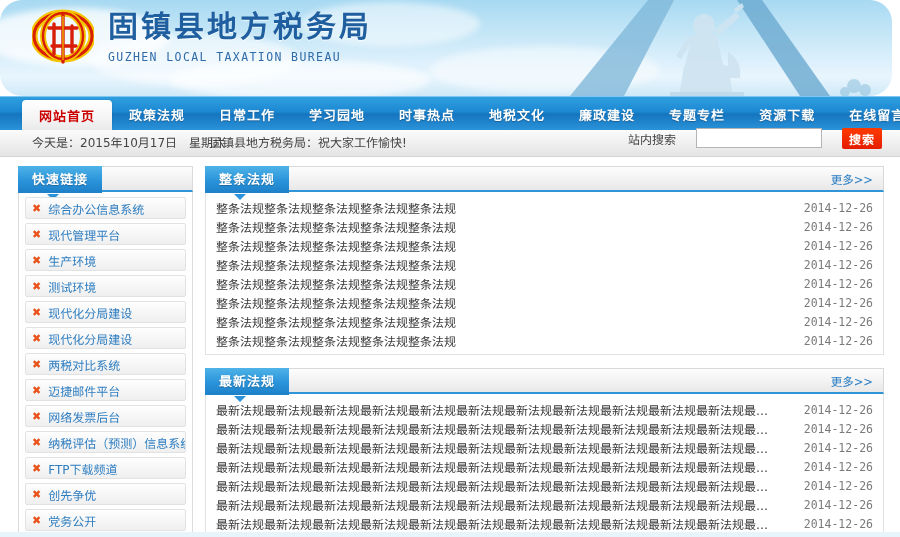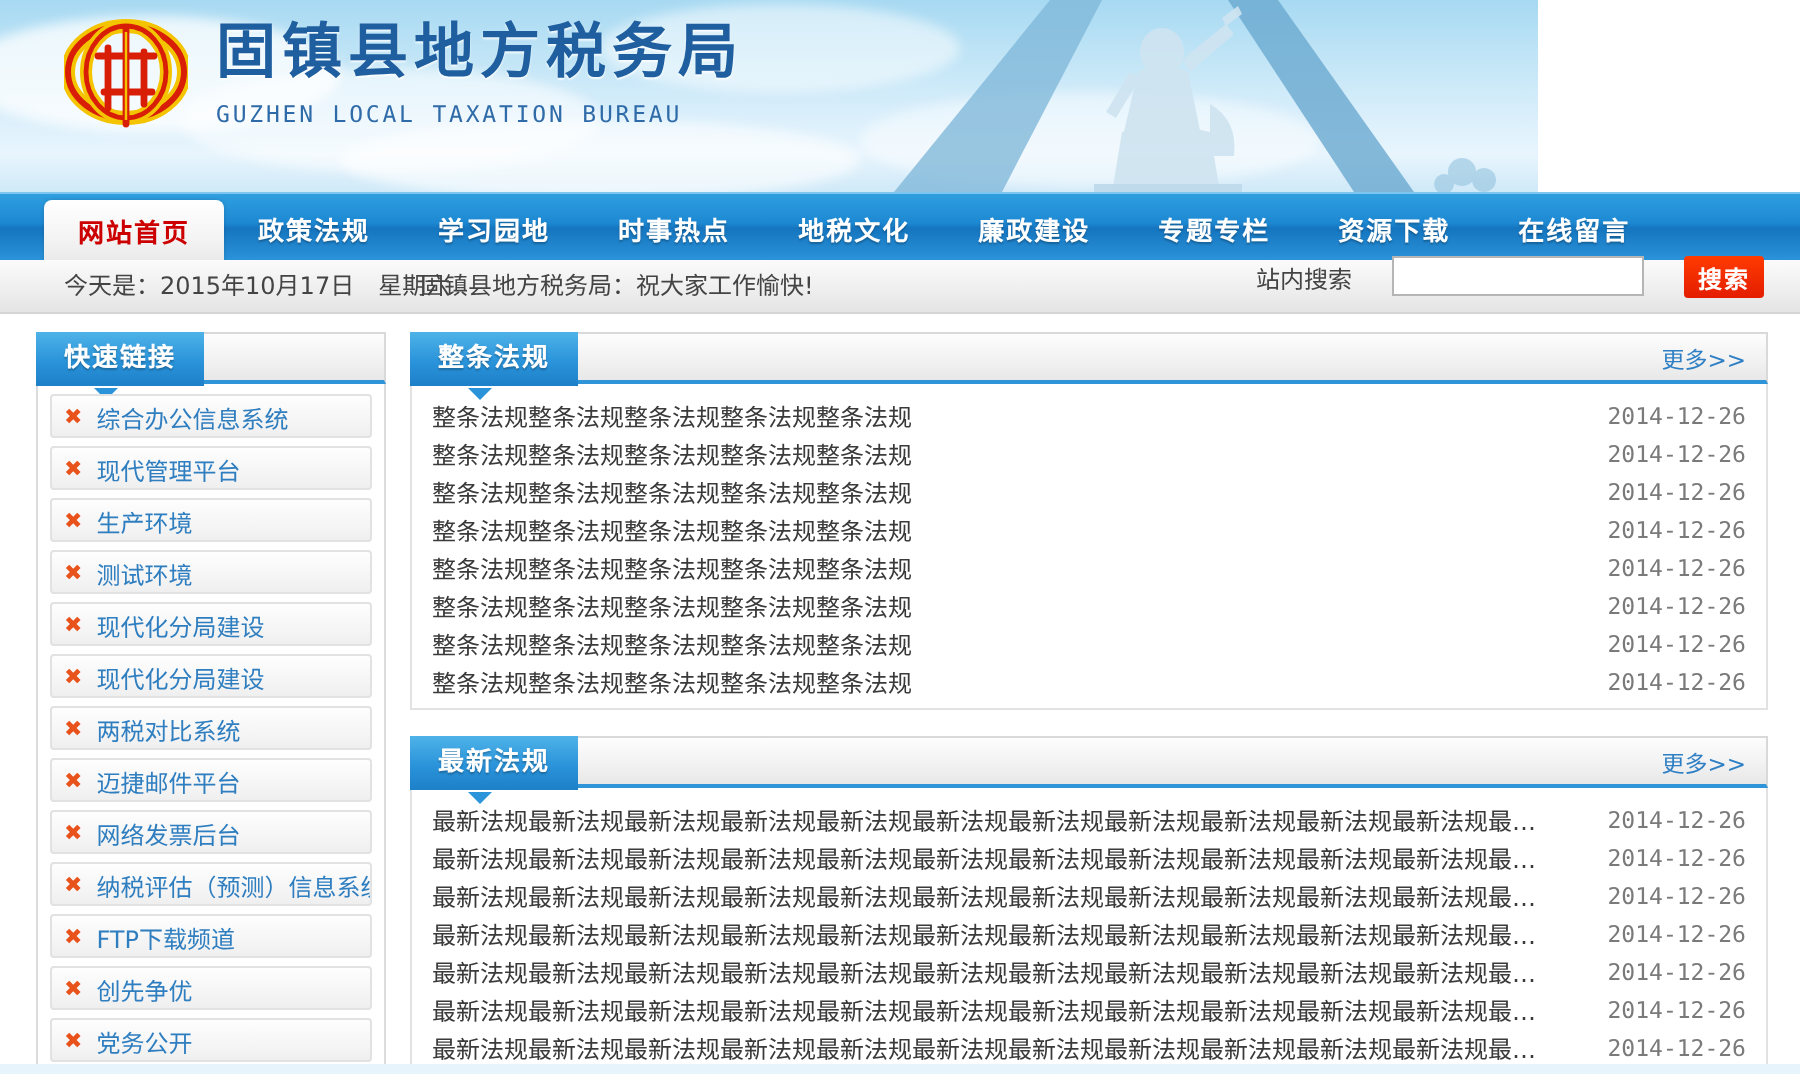--- a/index.html
+++ b/index.html
@@ -13,24 +13,25 @@
     height: 537px;
     overflow: hidden;
     font-family: "DejaVu Sans", "Liberation Sans", sans-serif;
     font-size: 12px;
     color: #333;
   }
 
   
   .banner {
     position: relative;
-    width: 769px;
+    width: 892px;
     height: 96px;
     overflow: hidden;
     background: linear-gradient(to bottom, #a7d9f2 0%, #bfe4f6 28%, #d8eefb 58%, #e8f5fd 80%, #cfe9f8 100%);
+    border-radius: 22px;
   }
   .cloud {
     position: absolute;
     background: rgba(255,255,255,0.75);
     border-radius: 50%;
     filter: blur(3px);
   }
   .c1 { left: -20px; top: 8px;  width: 190px; height: 58px; }
   .c2 { left: 90px;  top: 34px; width: 210px; height: 52px; background: rgba(255,255,255,0.55);}
   .c3 { left: 300px; top: 2px;  width: 180px; height: 44px; background: rgba(255,255,255,0.5);}
@@ -345,20 +346,21 @@
   <div class="title-block">
     <div class="cn-title">固镇县地方税务局</div>
     <div class="en-title">GUZHEN LOCAL TAXATION BUREAU</div>
   </div>
 </div>
 
 <div class="navbar">
   <div class="nav-inner" id="nav-inner">
       <div class="nav-item active">网站首页</div>
       <div class="nav-item">政策法规</div>
+      <div class="nav-item">日常工作</div>
       <div class="nav-item">学习园地</div>
       <div class="nav-item">时事热点</div>
       <div class="nav-item">地税文化</div>
       <div class="nav-item">廉政建设</div>
       <div class="nav-item">专题专栏</div>
       <div class="nav-item">资源下载</div>
       <div class="nav-item">在线留言</div>
     </div>
 </div>
 

